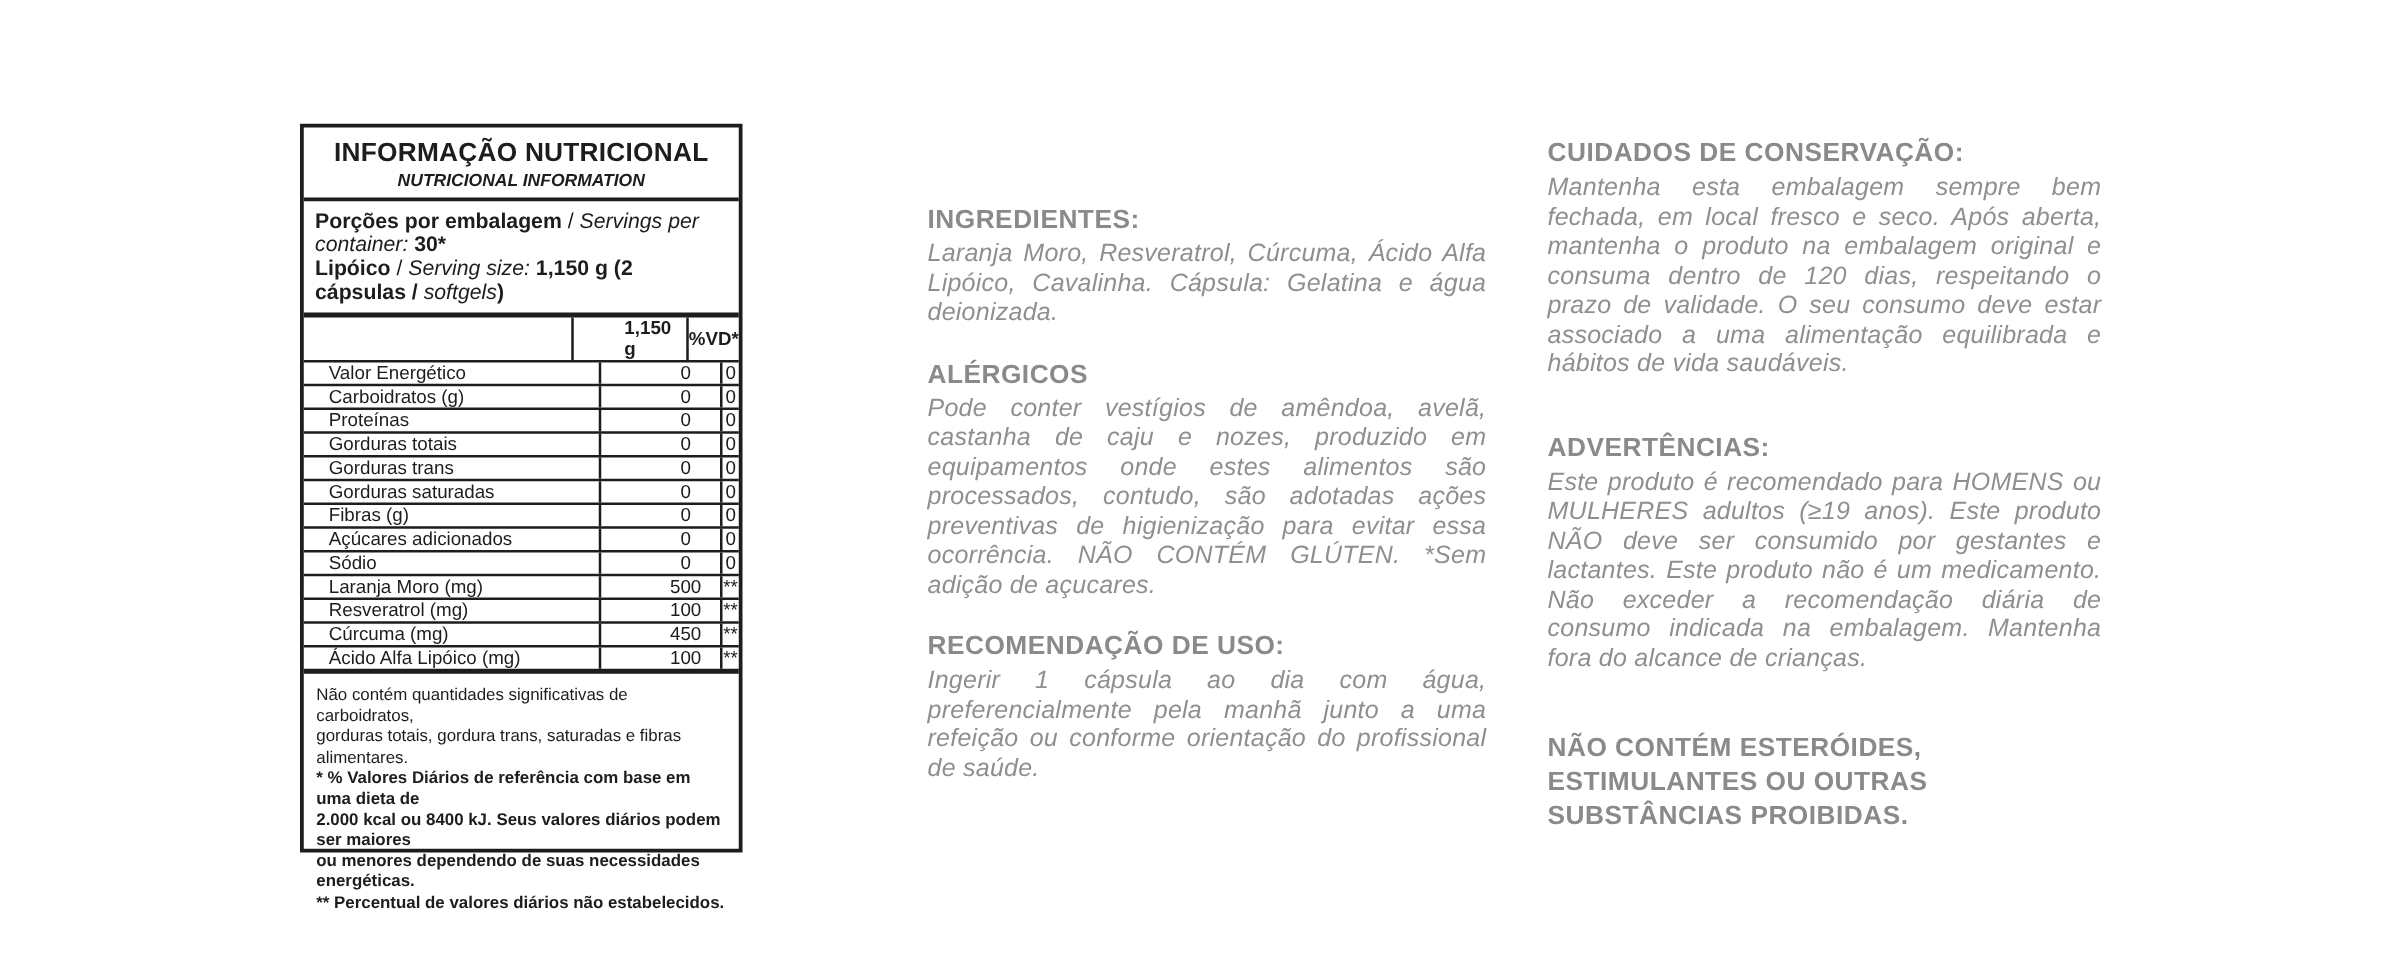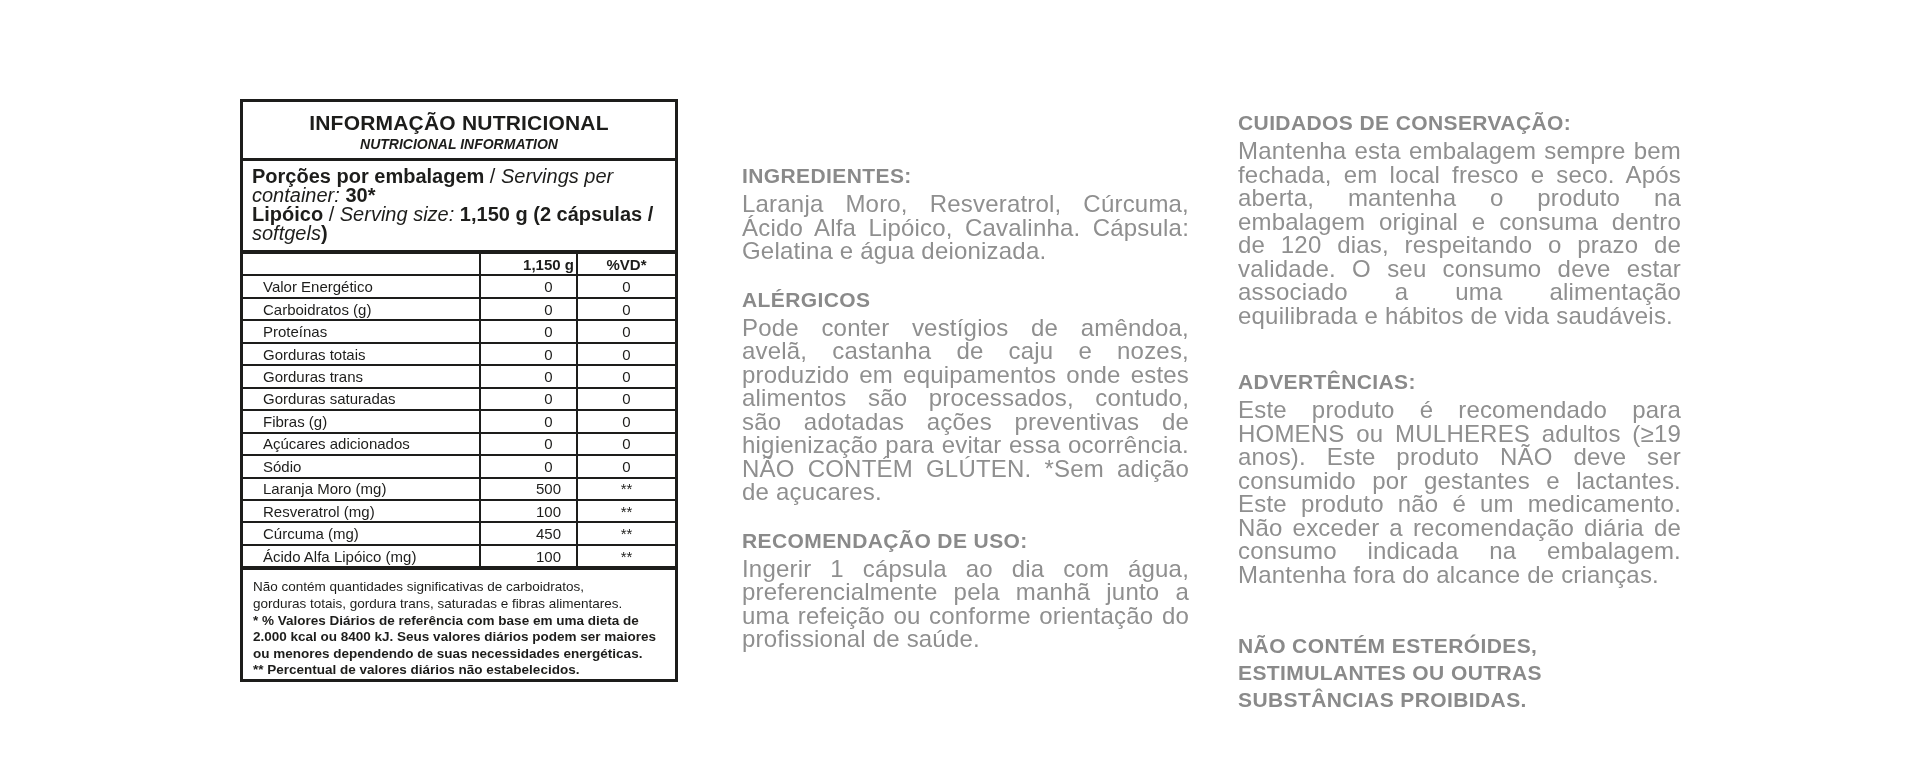--- a/index.html
+++ b/index.html
@@ -7,44 +7,44 @@
     --gray-h:#8a8a8a;
     --gray-b:#8f8f8f;
   }
   html,body{margin:0;padding:0;background:#fff;}
   .canvas{
     position:relative;width:1920px;height:781px;background:#ffffff;overflow:hidden;
     font-family:"Liberation Sans",sans-serif;
   }
   
   .nutri{
-    position:absolute;left:240px;top:99px;width:438px;height:583px;
+    position:absolute;left:240px;top:99px;width:354px;height:583px;
     border:3px solid var(--ink);box-sizing:border-box;background:#fff;
     display:flex;flex-direction:column;color:var(--ink);
   }
   .nt-head{text-align:center;padding:9px 4px 6px;border-bottom:3px solid var(--ink);}
   .nt-title{font-size:21px;font-weight:700;letter-spacing:0.2px;}
   .nt-sub{font-size:14px;font-weight:700;font-style:italic;margin-top:1px;}
-  .nt-serv{padding:6px 9px 7px;border-bottom:4px solid var(--ink);font-size:20px;line-height:19px;}
+  .nt-serv{padding:6px 9px 7px;border-bottom:4px solid var(--ink);font-size:17px;line-height:19px;}
   .b{font-weight:700}.i{font-style:italic}
   .nt-grid{height:343px;display:flex;flex-direction:column;}
   .nt-row{flex:1;display:flex;align-items:stretch;border-top:2px solid var(--ink);font-size:15px;}
   .nt-row:first-child{border-top:none;}
   .nt-row .c1{width:238px;display:flex;align-items:center;padding-left:20px;border-right:2px solid var(--ink);box-sizing:border-box;}
   .nt-row .c2{width:97px;display:flex;align-items:center;justify-content:center;border-right:2px solid var(--ink);box-sizing:border-box;padding-left:40px;}
   .nt-row .c3{flex:1;display:flex;align-items:center;justify-content:center;}
   .nt-row.header{font-weight:700;}
   .nt-foot{flex:1;border-top:4px solid var(--ink);padding:9px 10px 0;font-size:13.5px;line-height:16.6px;}
   .fn-bold{font-weight:700;}
   
   .col{position:absolute;}
   .col-mid{left:742px;top:163px;width:447px;}
   .col-right{left:1238px;top:110px;width:443px;}
   .sec h3{margin:0 0 3px;font-size:21px;font-weight:700;color:var(--gray-h);letter-spacing:0.4px;line-height:26px;}
-  .sec p{margin:0;font-size:24px;line-height:23.5px;color:var(--gray-b);text-align:justify;letter-spacing:0.2px;}
+  .sec p{margin:0;font-size:20px;line-height:23.5px;color:var(--gray-b);text-align:justify;letter-spacing:0.2px;font-style:italic;}
   .sec{margin-bottom:24px;}
   .col-right .sec-storage{margin-bottom:42px;}
   .col-right .sec-warnings{margin-bottom:46px;}
   .prohibited{font-size:21px;font-weight:700;color:var(--gray-h);line-height:27px;letter-spacing:0.4px;margin-top:31px;}
 </style>
 </head>
 <body>
 
 <div class="canvas">
 

